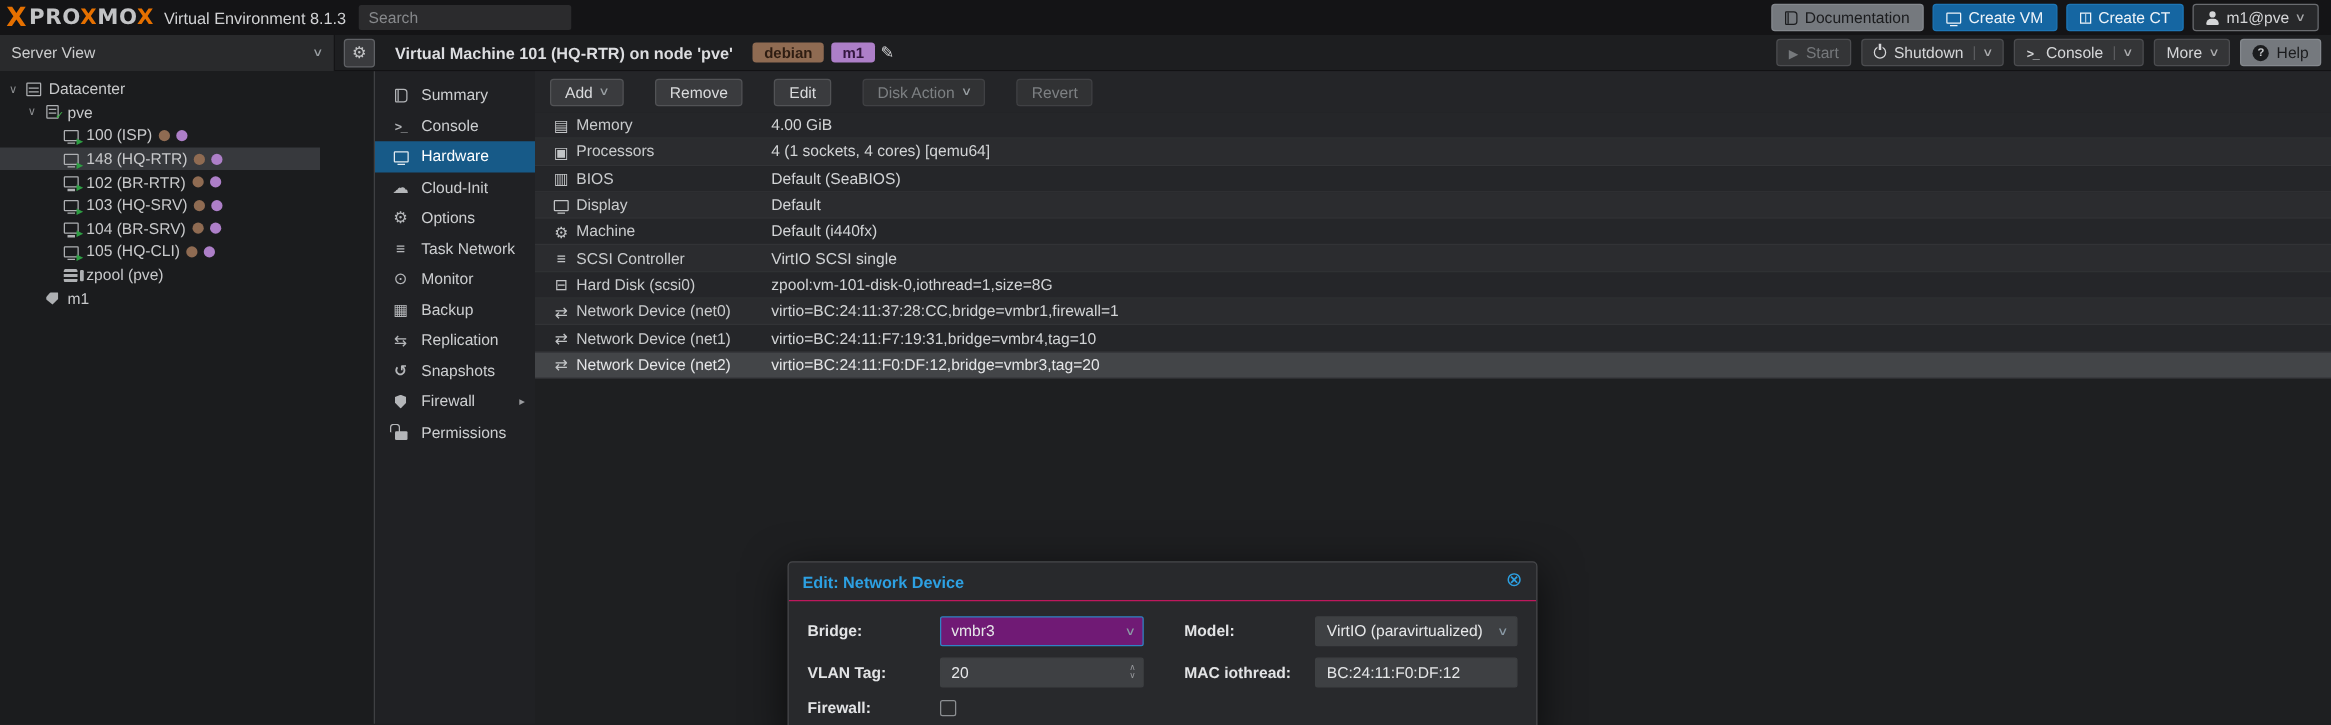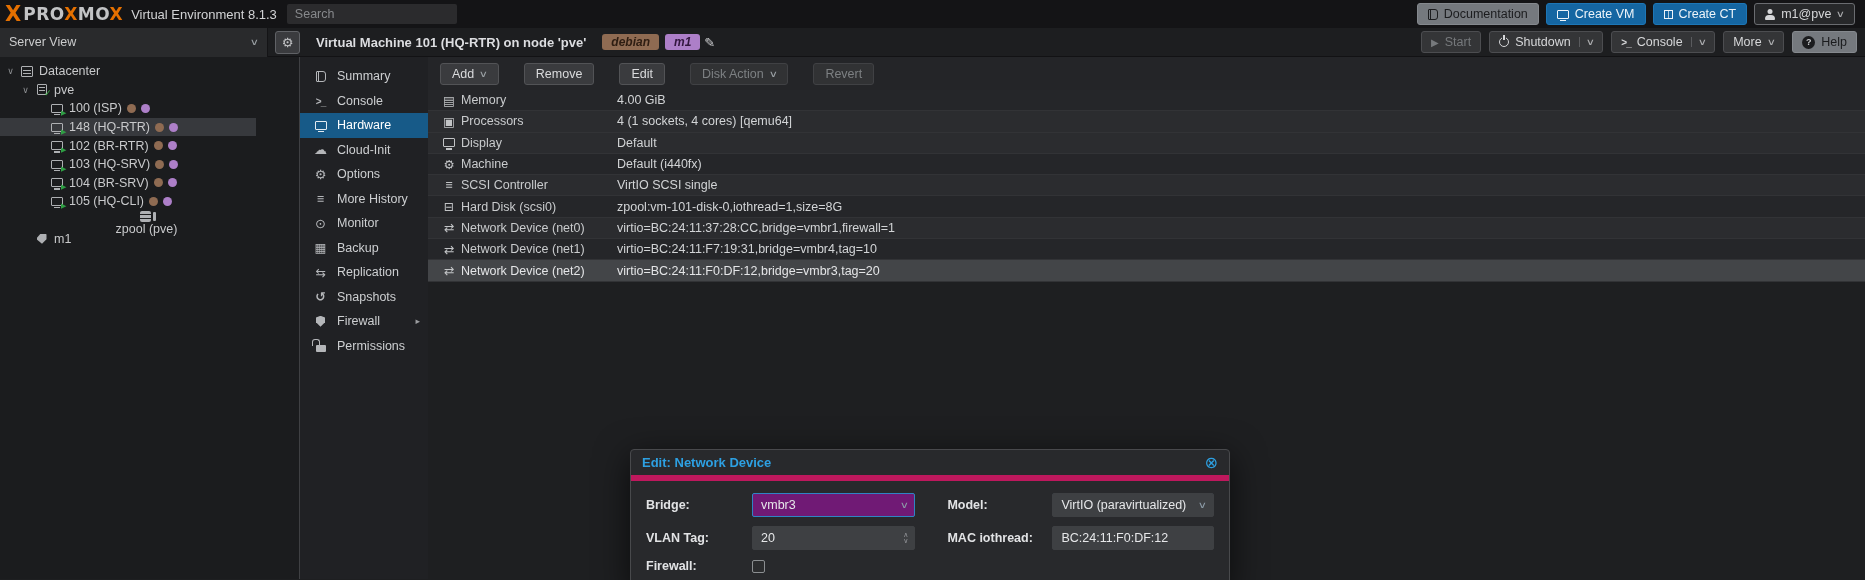--- a/index.html
+++ b/index.html
@@ -20,21 +20,21 @@
   .tbtn { height:22px; border-radius:3px; display:flex; align-items:center; gap:6px; padding:0 10px; font-size:12.5px; cursor:pointer; }
   .tbtn.gray { background:#75797e; color:#1b1c1e; border:1px solid #85898e; }
   .tbtn.blue { background:#1566a2; color:#eef4f9; border:1px solid #1d76b6; }
   .tbtn.dark { background:#27282a; color:#d5d6d8; border:1px solid #6a6c70; }
 
   
   .subbar { height:29px; background:#1d1e20; display:flex; align-items:center; border-bottom:1px solid #121214; }
   .sv { width:268px; height:29px; background:#292a2c; display:flex; align-items:center; padding:0 9px; color:#cbcccd; border-right:1px solid #141416; }
   .gearbtn { width:25px; height:23px; margin-left:7px; background:#3a3b3e; border:1px solid #606266; border-radius:3px; display:flex; align-items:center; justify-content:center; color:#c3c4c6; font-size:13px; }
   .vmtitle { margin-left:16px; font-weight:700; font-size:13px; color:#dcdde0; white-space:nowrap; }
-  .tags { display:flex; align-items:center; gap:6px; margin-left:16px;font-style:italic; }
+  .tags { display:flex; align-items:center; gap:6px; margin-left:16px; }
   .tagpill { padding:1px 9px; border-radius:3px; font-size:12px; font-weight:700; }
   .pencil { color:#cfd0d2; margin-left:4px; font-size:13px; }
   .actions { margin-left:auto; display:flex; gap:8px; margin-right:8px; }
   .abtn { height:22px; background:#343537; border:1px solid #4c4d50; border-radius:3px; color:#d6d7d9; display:flex; align-items:center; gap:6px; padding:0 9px; cursor:pointer; }
   .abtn.dis { color:#76797c; }
   .abtn.gray { background:#75797e; color:#1b1c1e; border-color:#85898e; }
   .split { border-left:1px solid #5a5b5e; margin-left:2px; padding-left:7px; display:flex; align-items:center; }
 
   .caret { font-size:9px; color:#9aa0a4; transform:scaleX(1.4); display:inline-block; }
   .tbtn .caret, .abtn .caret { color:inherit; opacity:.75; }
@@ -64,21 +64,21 @@
   .hico { width:24px; margin-left:9px; color:#c2c4c6; display:flex; justify-content:center; flex:none; }
   .hlabel { width:156px; color:#c9cbcd; flex:none; }
   .hval { color:#d2d4d6; white-space:nowrap; }
   .hrow.odd { background:#252629; } .hrow.even { background:#2b2c2f; }
   .hrow.sel { background:#434548; }
   .hrow.sel .hval, .hrow.sel .hlabel { color:#e4e5e7; }
   .filler { flex:1; background:#1e1f21; }
 
   
   .dialog { position:absolute; left:630px; top:392px; width:600px; background:#28292c; border:1px solid #48494c; border-radius:4px; box-shadow:0 8px 34px rgba(0,0,0,.65); overflow:hidden; }
-  .dhead { height:31px; display:flex; align-items:center; padding:0 11px; border-bottom:6px solid #be185d; }
+  .dhead { height:31px; display:flex; align-items:center; padding:0 11px; border-bottom:1px solid #be185d; }
   .dtitle { color:#2da0e2; font-weight:700; font-size:13px; }
   .dclose { margin-left:auto; color:#2da0e2; font-size:16px; cursor:pointer; line-height:1; }
   .dbody { padding:12px 15px 4px; }
   .frow { display:flex; align-items:center; margin-bottom:9px; }
   .flabel { width:106px; font-weight:700; color:#e2e3e5; flex:none; }
   .flabel.r { width:105px; margin-left:32px; }
   .ffield { width:172px; height:24px; background:#3e4043; border:1px solid #3e4043; border-radius:2px; color:#e6e7e9; font-size:12.5px; font-family:inherit; padding:0 8px; position:relative; display:flex; align-items:center; }
   .ffield.r { width:170px; }
   .ffield input { background:transparent; border:0; color:inherit; font:inherit; width:100%; outline:none; }
   .ffield.focus { background:#701a75; border-color:#2f84c4; }
@@ -278,21 +278,21 @@
         </div>
         <div class="trow" style="padding-left: 34px;">
           <span class="tarrow"></span>
           <span class="tico">
             <span class="vm-icon"></span>
           </span>
           <span class="tlabel">105 (HQ-CLI)</span>
           <span class="dot" style="background: rgb(143, 107, 82);"></span>
           <span class="dot" style="background: rgb(173, 127, 200);"></span>
         </div>
-        <div class="trow" style="padding-left: 34px; flex-direction: column;">
+        <div class="trow" style="padding-left: 34px;">
           <span class="tarrow"></span>
           <span class="tico">
             <span class="storage-icon"></span>
           </span>
           <span class="tlabel">zpool (pve)</span>
         </div>
         <div class="trow" style="padding-left: 19px;">
           <span class="tarrow"></span>
           <span class="tico">
             <span class="tag-icon"></span>
@@ -329,21 +329,21 @@
         <div class="nitem">
           <span class="nico">
             <span class="gi gear-icon"></span>
           </span>
           <span>Options</span>
         </div>
         <div class="nitem">
           <span class="nico">
             <span class="gi list-icon"></span>
           </span>
-          <span>More History</span>
+          <span>Task Network</span>
         </div>
         <div class="nitem">
           <span class="nico">
             <span class="gi eye-icon"></span>
           </span>
           <span>Monitor</span>
         </div>
         <div class="nitem">
           <span class="nico">
             <span class="gi floppy-icon"></span>
@@ -404,20 +404,27 @@
             </span>
             <span class="hlabel">Memory</span>
             <span class="hval">4.00 GiB</span>
           </div>
           <div class="hrow even">
             <span class="hico">
               <span class="gi cpu-icon"></span>
             </span>
             <span class="hlabel">Processors</span>
             <span class="hval">4 (1 sockets, 4 cores) [qemu64]</span>
+          </div>
+          <div class="hrow odd">
+            <span class="hico">
+              <span class="gi chip-icon"></span>
+            </span>
+            <span class="hlabel">BIOS</span>
+            <span class="hval">Default (SeaBIOS)</span>
           </div>
           <div class="hrow even">
             <span class="hico">
               <span class="monitor-icon"></span>
             </span>
             <span class="hlabel">Display</span>
             <span class="hval">Default</span>
           </div>
           <div class="hrow odd">
             <span class="hico">

